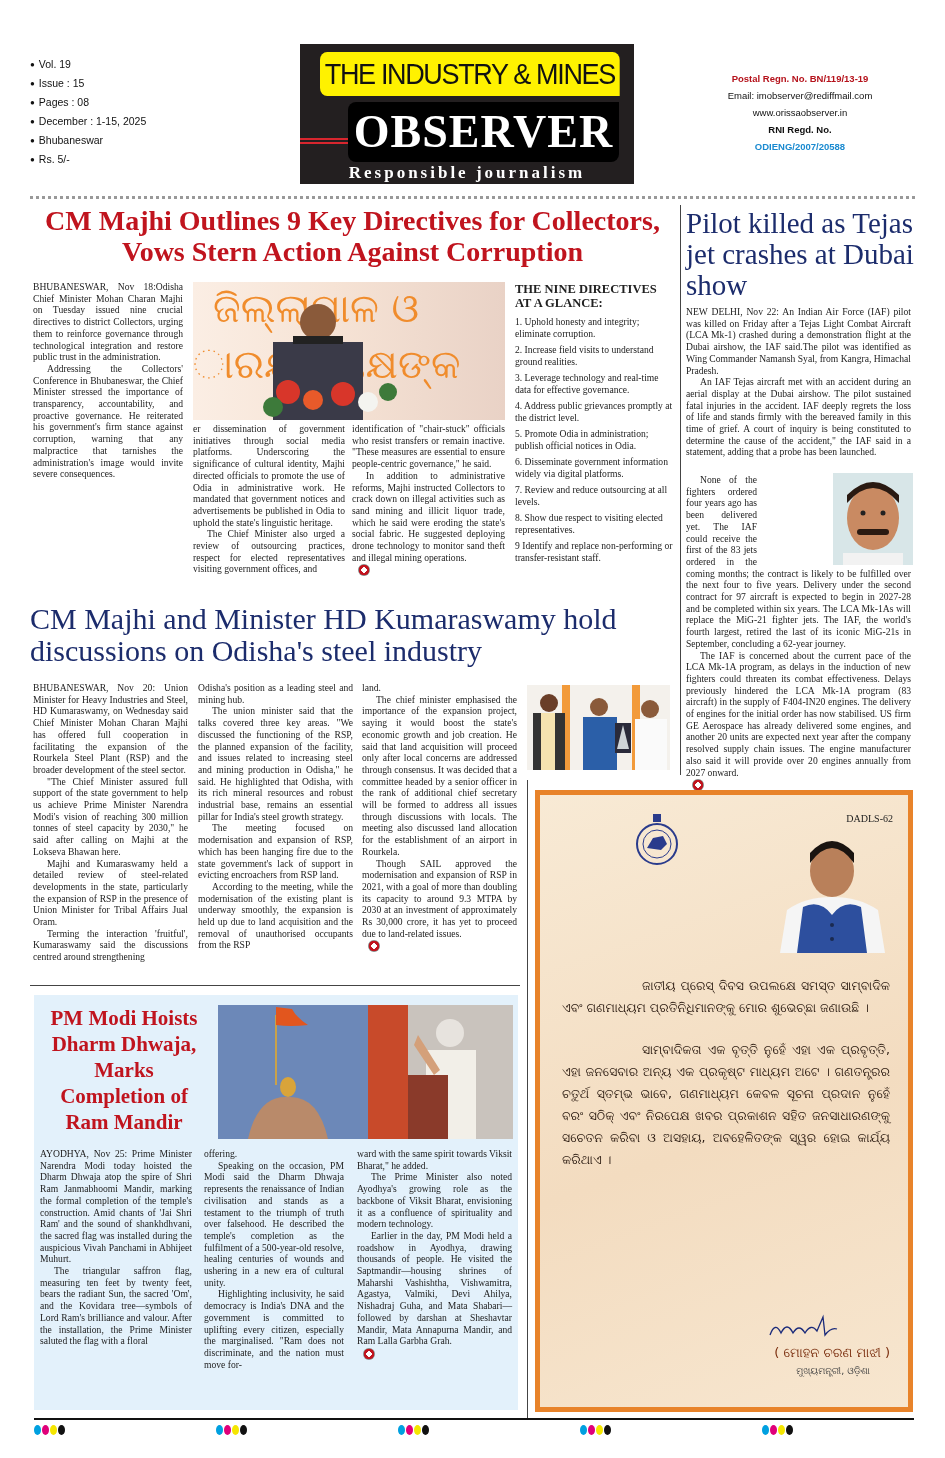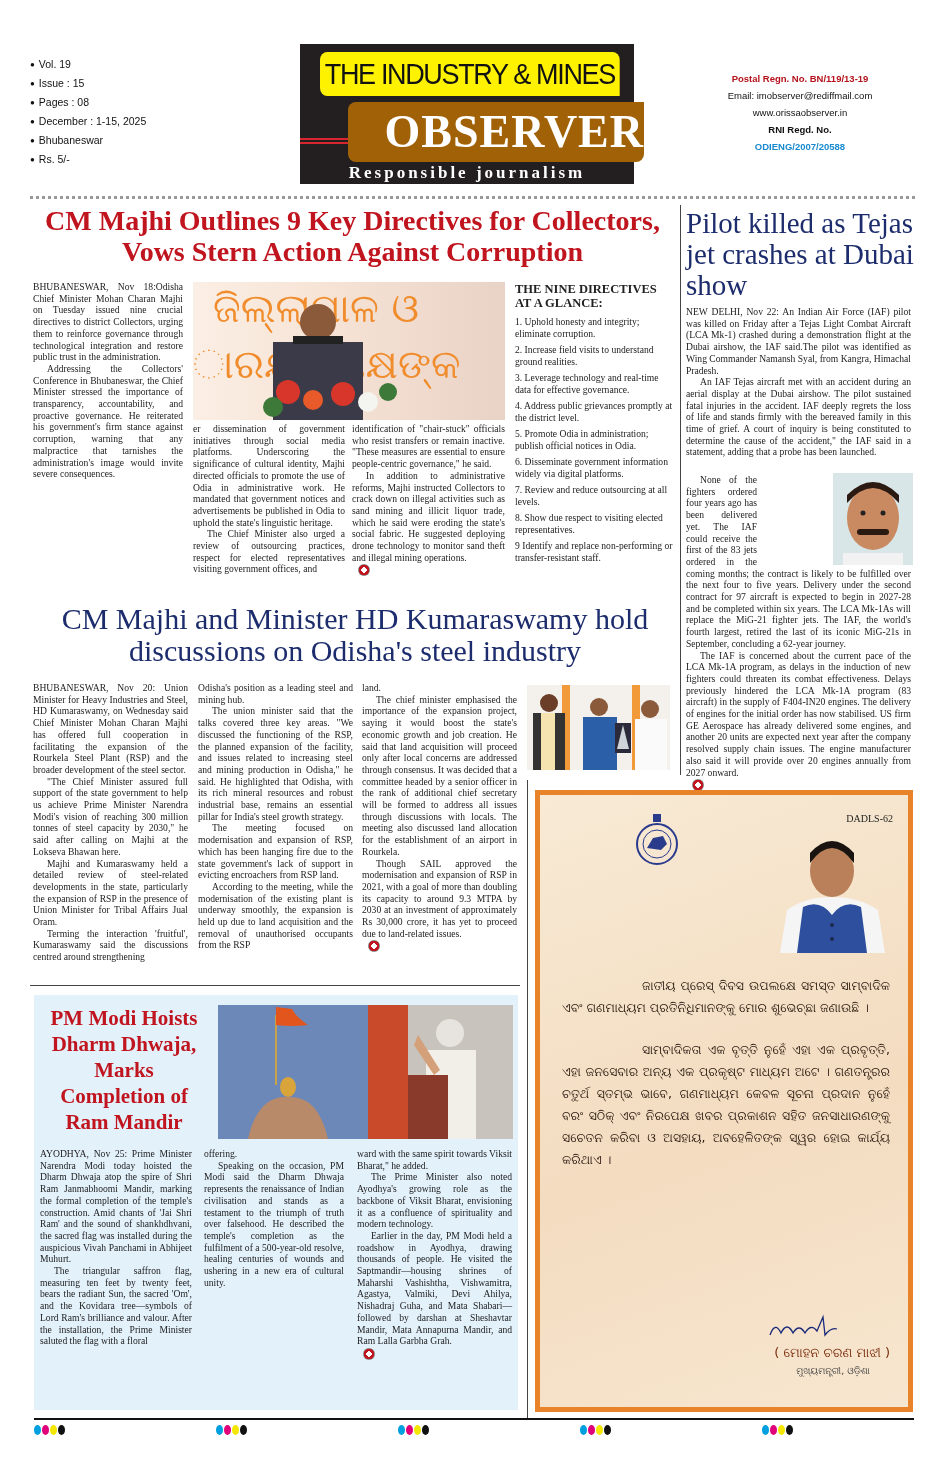--- a/index.html
+++ b/index.html
@@ -3,31 +3,31 @@
 <meta charset="utf-8">
 <style>
   * { box-sizing: border-box; margin: 0; padding: 0; }
   body { width: 945px; height: 1458px; background: #fff; position: relative; overflow: hidden; font-family: "Liberation Serif", serif; color: #222; }
   .abs { position: absolute; }
   
   .meta-list { left: 30px; top: 55px; font-family: "Liberation Sans", sans-serif; font-size: 10.5px; line-height: 18px; color: #111; list-style: none; }
   .meta-list li::before { content: "\25CF"; font-size: 8px; margin-right: 4px; vertical-align: 1px; }
   .logo { left: 300px; top: 44px; width: 334px; height: 140px; background: #231f20; }
   .logo .top { position: absolute; left: 20px; top: 8px; width: 300px; height: 44px; background: #fff200; border-radius: 8px 8px 0 8px; font-family: "Liberation Sans", sans-serif; font-size: 30px; color: #111; text-align: center; line-height: 44px; letter-spacing: -1.5px; transform: scaleX(0.9); transform-origin: left; width: 333px; }
-  .logo .mid { position: absolute; left: 48px; top: 58px; width: 296px; height: 60px; background: #a16207; border-radius: 8px 0 8px 8px; color: #fff; font-family: "Liberation Serif", serif; font-weight: bold; font-size: 46px; line-height: 60px; text-align: right; letter-spacing: 1px; }
+  .logo .mid { position: absolute; left: 48px; top: 58px; width: 271px; height: 60px; background: #000000; border-radius: 8px 0 8px 8px; color: #fff; font-family: "Liberation Serif", serif; font-weight: bold; font-size: 46px; line-height: 60px; text-align: center; letter-spacing: 1px; }
   .logo .lines { position: absolute; left: 0; top: 94px; width: 50px; height: 6px; border-top: 2px solid #d7262e; border-bottom: 2px solid #d7262e; }
   .logo .tag { position: absolute; left: 0; top: 118px; width: 334px; text-align: center; color: #fff; font-family: "Liberation Serif", serif; font-weight: bold; font-size: 17px; letter-spacing: 3px; line-height: 22px; }
   .reg { left: 700px; top: 70px; width: 200px; text-align: center; font-family: "Liberation Sans", sans-serif; font-size: 9.5px; line-height: 17px; color: #111; }
   .reg .red { color: #b5121b; font-weight: bold; }
   .reg .bold { font-weight: bold; }
   .reg .blue { color: #1a8ad0; font-weight: bold; }
   .dotline { left: 30px; top: 196px; width: 885px; height: 4px; border-top: 3px dotted #999; }
   
   .hl-red { color: #c0141e; font-family: "Liberation Serif", serif; font-weight: bold; text-align: center; }
-  .hl-blue { color: #1c2c6c; font-family: "Liberation Serif", serif; text-align: center; }
+  .hl-blue { color: #1c2c6c; font-family: "Liberation Serif", serif; text-align: left; }
   .body { font-size: 9.6px; line-height: 11.7px; text-align: justify; hyphens: auto; }
   .body p { text-indent: 14px; }
   .body p:first-child { text-indent: 0; }
   .endmark { display: inline-block; width: 12px; height: 12px; border-radius: 50%; background: radial-gradient(circle, #fff 30%, #c0141e 32%, #c0141e 60%, #888 62%); vertical-align: middle; margin-left: 6px; }
   .photo { overflow: hidden; }
   .vline { width: 1px; background: #444; }
   .hline { height: 1px; background: #444; }
   .cmyk { display: flex; gap: 1px; }
   .cmyk span { width: 7px; height: 10px; border-radius: 50%; display: inline-block; }
   .directives { font-size: 9.6px; line-height: 11.5px; }
@@ -197,20 +197,21 @@
   </svg>
 </div>
 
 <div class="abs body" style="left:40px; top:1148px; width:152px;">
   <p>AYODHYA, Nov 25: Prime Minister Narendra Modi today hoisted the Dharm Dhwaja atop the spire of Shri Ram Janmabhoomi Mandir, marking the formal completion of the temple's construction. Amid chants of 'Jai Shri Ram' and the sound of shankhdhvani, the sacred flag was installed during the auspicious Vivah Panchami in Abhijeet Muhurt.</p>
   <p>The triangular saffron flag, measuring ten feet by twenty feet, bears the radiant Sun, the sacred 'Om', and the Kovidara tree—symbols of Lord Ram's brilliance and valour. After the installation, the Prime Minister saluted the flag with a floral</p>
 </div>
 <div class="abs body" style="left:204px; top:1148px; width:140px;">
   <p style="text-indent:0">offering.</p>
   <p>Speaking on the occasion, PM Modi said the Dharm Dhwaja represents the renaissance of Indian civilisation and stands as a testament to the triumph of truth over falsehood. He described the temple's completion as the fulfilment of a 500-year-old resolve, healing centuries of wounds and ushering in a new era of cultural unity.</p>
+  <p>Highlighting inclusivity, he said democracy is India's DNA and the government is committed to uplifting every citizen, especially the marginalised. "Ram does not discriminate, and the nation must move for-</p>
 </div>
 <div class="abs body" style="left:357px; top:1148px; width:155px;">
   <p style="text-indent:0">ward with the same spirit towards Viksit Bharat," he added.</p>
   <p>The Prime Minister also noted Ayodhya's growing role as the backbone of Viksit Bharat, envisioning it as a confluence of spirituality and modern technology.</p>
   <p>Earlier in the day, PM Modi held a roadshow in Ayodhya, drawing thousands of people. He visited the Saptmandir—housing shrines of Maharshi Vashishtha, Vishwamitra, Agastya, Valmiki, Devi Ahilya, Nishadraj Guha, and Mata Shabari—followed by darshan at Sheshavtar Mandir, Mata Annapurna Mandir, and Ram Lalla Garbha Grah.</p>
   <span class="endmark"></span>
 </div>
 
 <div class="abs vline" style="left:527px; top:780px; height:640px;"></div>
 

